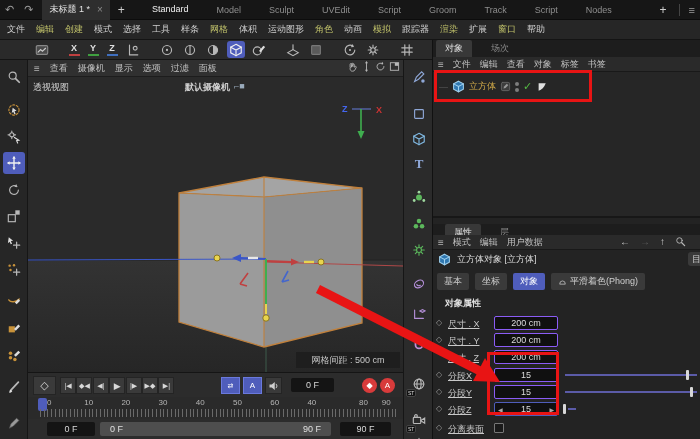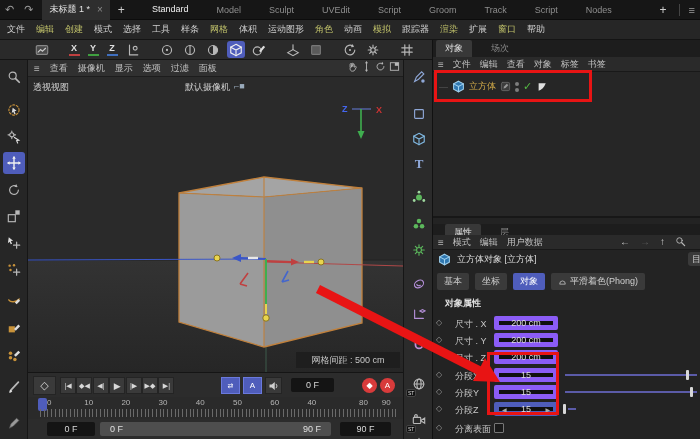--- a/index.html
+++ b/index.html
@@ -86,22 +86,22 @@
 .attr-nav .g.dim{color:#5c5c5c;}
 .obj-title{position:absolute;left:5px;top:213px;display:flex;align-items:center;gap:6px;color:#dcdcdc;}
 .mode-badge{position:absolute;left:255px;top:212px;width:22px;height:14px;background:#3a3a3a;border-radius:3px;
   color:#cfcfcf;display:flex;align-items:center;padding-left:4px;}
 .sec-tabs{position:absolute;left:4px;top:233px;display:flex;gap:6px;}
 .sec-tab{background:#3a3a3a;border-radius:2px;padding:2px 7px;color:#cfcfcf;display:flex;align-items:center;gap:3px;}
 .sec-tab.active{background:var(--accent-blue,#4f5dbb);color:#fff;}
 .group-title{position:absolute;left:12px;top:257px;color:#e0e0e0;font-weight:bold;}
 .attr-row{position:absolute;left:0;width:268px;height:15px;}
 .attr-row .dia{position:absolute;left:3px;top:2px;color:#8f8f8f;font-size:8px;}
-.attr-row .lbl{position:absolute;left:22px;top:2px;color:#c8c8c8;}
-.attr-row .field{position:absolute;left:61px;top:0;width:64px;height:14px;background:#101010;border:5px solid #8b5cf6;
+.attr-row .lbl{position:absolute;left:15px;top:2px;color:#c8c8c8;text-decoration:underline;}
+.attr-row .field{position:absolute;left:61px;top:0;width:64px;height:14px;background:#101010;border:1px solid #8b5cf6;
   border-radius:2px;color:#dcdcdc;display:flex;align-items:center;justify-content:center;}
 .attr-row .field.spin{border-color:var(--accent-blue,#4f5dbb);justify-content:space-between;padding:0 3px;}
 .attr-row .field .v{flex:1;text-align:center;}
 .spin-arrow{color:#aaa;font-size:6px;}
 .slider-track{position:absolute;left:132px;top:6px;height:2px;background:var(--slider-blue,#5b5ba8);}
 .slider-handle{position:absolute;top:2px;width:3px;height:10px;background:#d8d8d8;border-radius:1px;}
 .cbx{position:absolute;left:61px;top:2px;width:10px;height:10px;background:#1a1a1a;border:1px solid #777;border-radius:1px;}
 
 .red-box{position:absolute;border:3px solid var(--annotation-red,#e81414);z-index:40;pointer-events:none;}
 #arrowOverlay{position:absolute;left:0;top:0;width:700px;height:439px;z-index:41;pointer-events:none;}
@@ -478,21 +478,21 @@
           </span>
           <span>
             <svg viewBox="0 0 16 16" width="11" height="11" fill="none" stroke="#b8b8b8" stroke-width="1.3" stroke-linecap="round">
               <rect x="2" y="2.5" width="12" height="11"></rect>
               <rect x="8.5" y="2.5" width="5.5" height="4.5" fill="#b8b8b8" stroke="none"></rect>
             </svg>
           </span>
         </div>
     </div>
     <span class="vp-label" style="left:5px;top:21px;">透视视图</span>
-    <span class="vp-label" style="left:157px;top:21px;">默认摄像机</span>
+    <span class="vp-label" style="left:157px;top:21px;font-weight:bold;">默认摄像机</span>
     <span class="vp-label" style="left:206px;top:21px;color:#9ab;">⌐■</span>
 
     <svg class="abs" style="left:312px;top:40px;" width="50" height="42">
       <text x="2" y="12" font-size="9" fill="#4466ee" font-weight="bold" id="gizmoZ">Z</text>
       <line x1="12" y1="9" x2="31" y2="9" stroke="#5566aa" stroke-width="1.4"></line>
       <text x="36" y="13" font-size="9" fill="#cc3333" font-weight="bold" id="gizmoX">X</text>
       <line x1="21" y1="9" x2="21" y2="32" stroke="#3fae4f" stroke-width="1.6"></line>
       <polygon points="21,39 17.5,31 24.5,31" fill="#3fae4f"></polygon>
     </svg>
     <div class="vp-grid-label">网格间距 : 500 cm</div>

